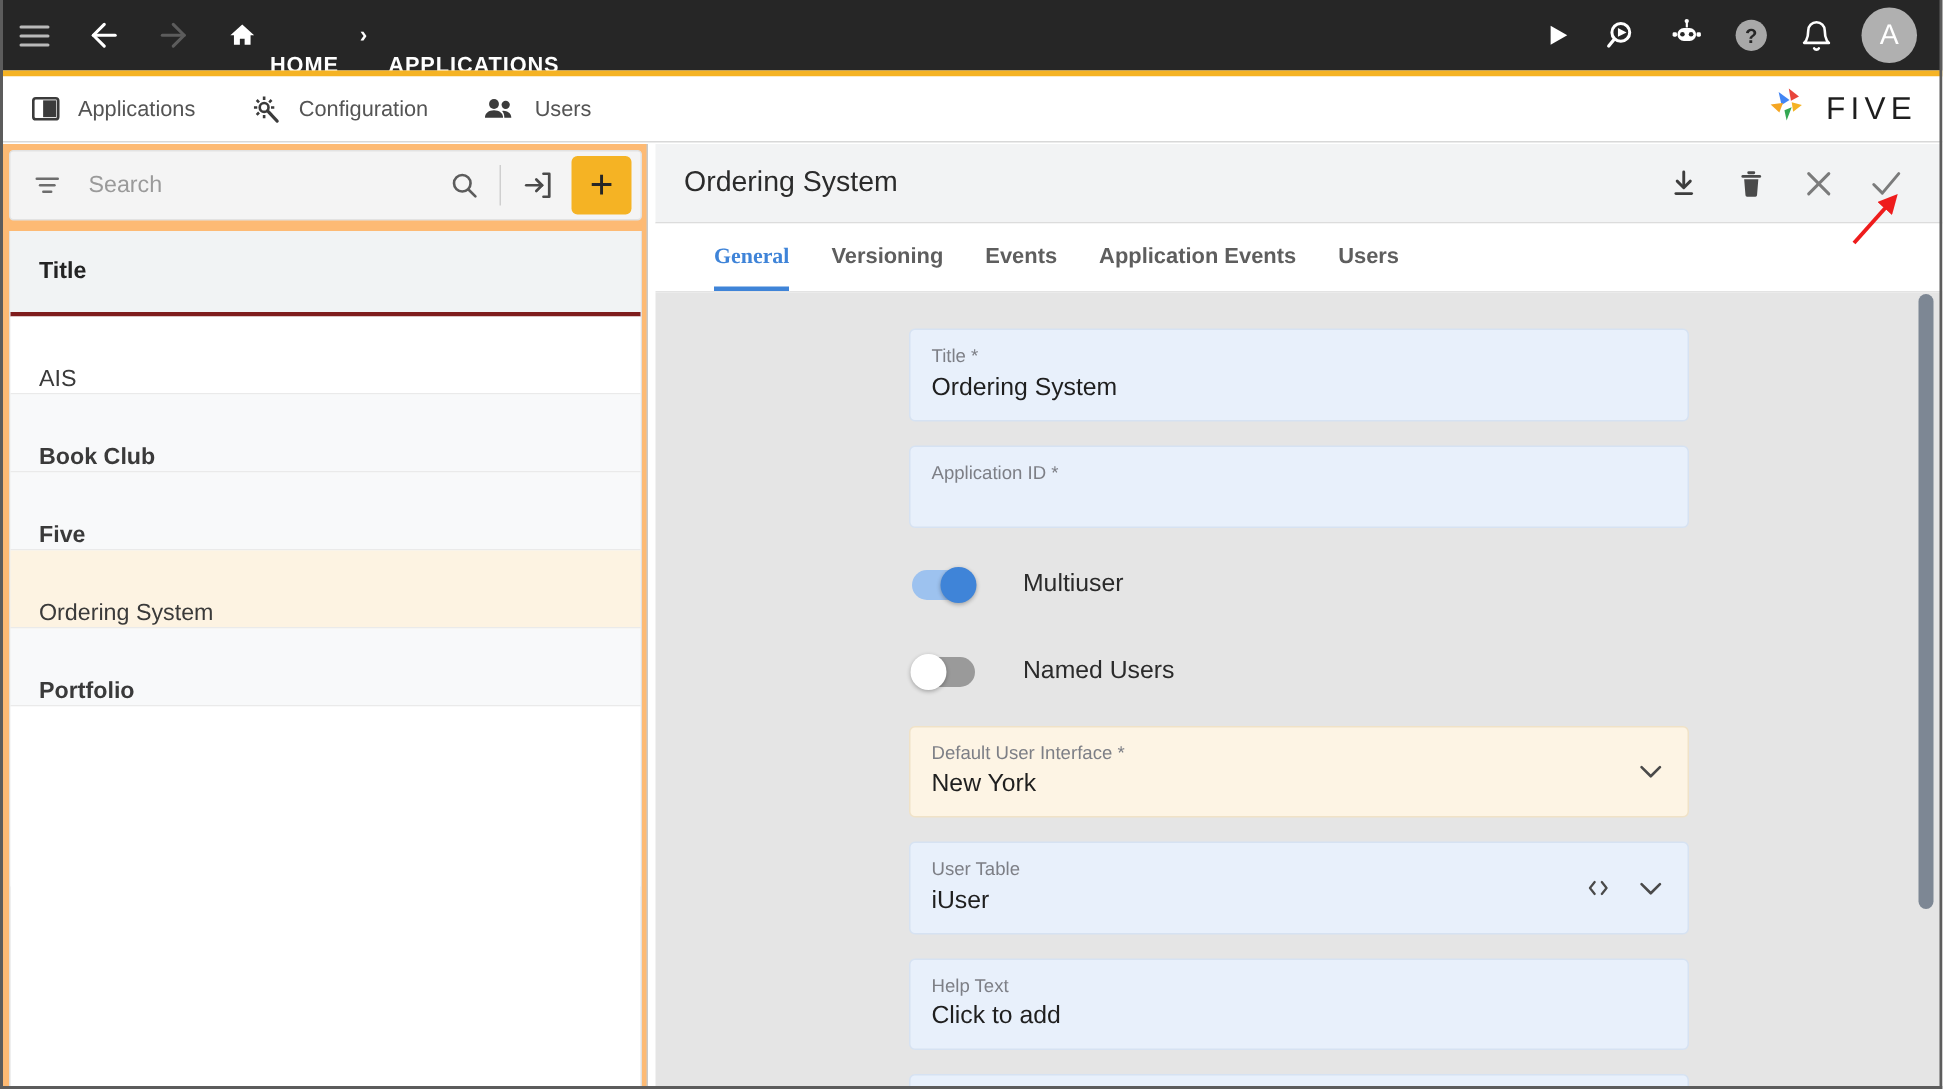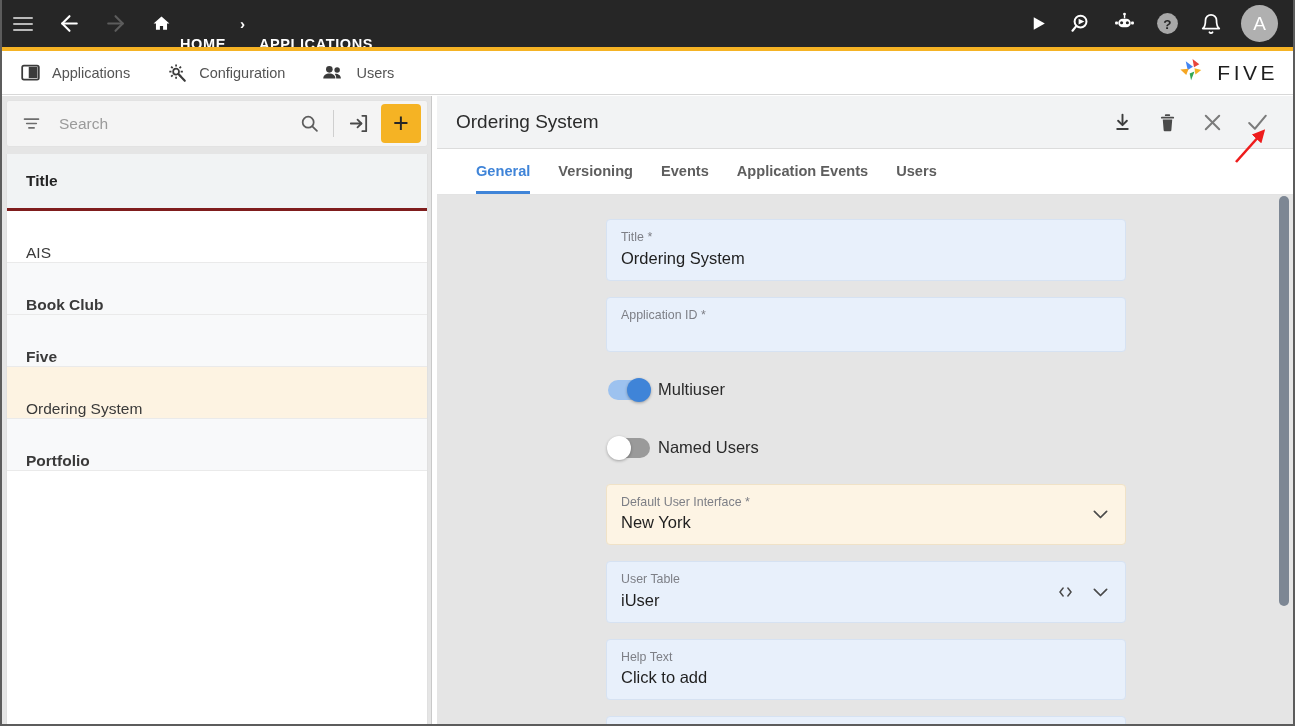--- a/index.html
+++ b/index.html
@@ -63,21 +63,21 @@
     margin-left:auto; margin-right:17px; display:flex; align-items:center; gap:7px;
   }
   .fivelogo .word {
     font-size:21px; letter-spacing:3.5px; color:#1e1e1e; font-weight:400;
     font-family:"Liberation Sans", sans-serif;
   }
 
   
   .leftpanel {
     position:absolute; left:0; top:96px; width:432px; height:630px;
-    background:#e5e5e5; border-right:1px solid #c9c9c9;
+    background:#fdba74; border-right:1px solid #c9c9c9;
   }
   .searchbar {
     position:absolute; left:6px; top:4px; width:422px; height:47px;
     background:#f4f4f4; border:1px solid #e2e2e2; border-radius:3px;
     display:flex; align-items:center;
   }
   .filter-ico { margin-left:14px; display:flex; color:#6d6d6d; }
   .search-input {
     flex:1; border:none; outline:none; background:transparent;
     font-family:"Liberation Sans", sans-serif; font-size:15.5px;
@@ -129,21 +129,21 @@
   .rp-act.light { color:#7b7b7b; }
   .rp-tabs {
     position:absolute; left:0; top:53px; width:858px; height:46px;
     background:#ffffff; border-bottom:1px solid #e3e3e3;
     display:flex; align-items:flex-end; padding-left:25px;
   }
   .rp-tab {
     height:46px; display:flex; align-items:center; padding:0 14px;
     font-size:14.6px; font-weight:bold; color:#5e5e5e; position:relative;
   }
-  .rp-tab.active { color:#3f84d8; }
+  .rp-tab.active { color:#3f84d8;font-family:Liberation Serif, serif; }
   .rp-tab.active::after {
     content:""; position:absolute; left:14px; right:14px; bottom:0;
     height:3px; background:#3f84d8;
   }
   .form-area {
     position:absolute; left:0; top:99px; width:858px; height:531px;
     background:#e5e5e5; overflow:hidden;
   }
   .form-inner { position:relative; padding-top:24px; }
   .field {
@@ -153,21 +153,21 @@
   }
   .field.mod-yellow { background:#fdf4e4; border-color:#f0e2c7; }
   .field .flabel { font-size:12.4px; color:#7d7f86; margin-bottom:3px; line-height:1.2; }
   .field .fvalue { font-size:16.5px; color:#1f1f1f; line-height:1.25; min-height:20px; }
   .field .fadorn {
     position:absolute; right:14px; top:50%; transform:translateY(-50%);
     display:flex; align-items:center; gap:14px; color:#4a4a4a;
   }
   .field.empty { min-height:52px; }
   .toggle-row {
-    width:520px; margin:0 auto 14px auto; display:flex; align-items:center; gap:8px;
+    width:520px; margin:0 auto 14px auto; display:flex; align-items:center; gap:32px;
     padding:12px 0 12px 2px;
   }
   .tgl { width:42px; height:20px; border-radius:10px; position:relative; flex:none; }
   .tgl.on { background:#9dc2ef; }
   .tgl.off { background:#9a9a9a; }
   .tgl .knob {
     position:absolute; top:-2px; width:24px; height:24px; border-radius:50%;
     box-shadow:0 1px 3px rgba(0,0,0,.3);
   }
   .tgl.on .knob { right:-1px; background:#3f84d8; }

